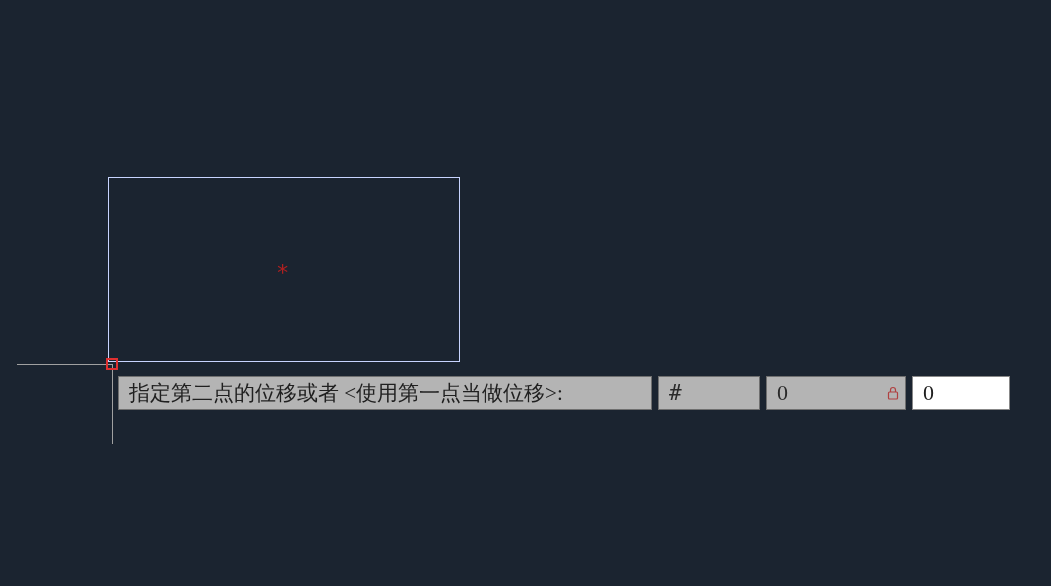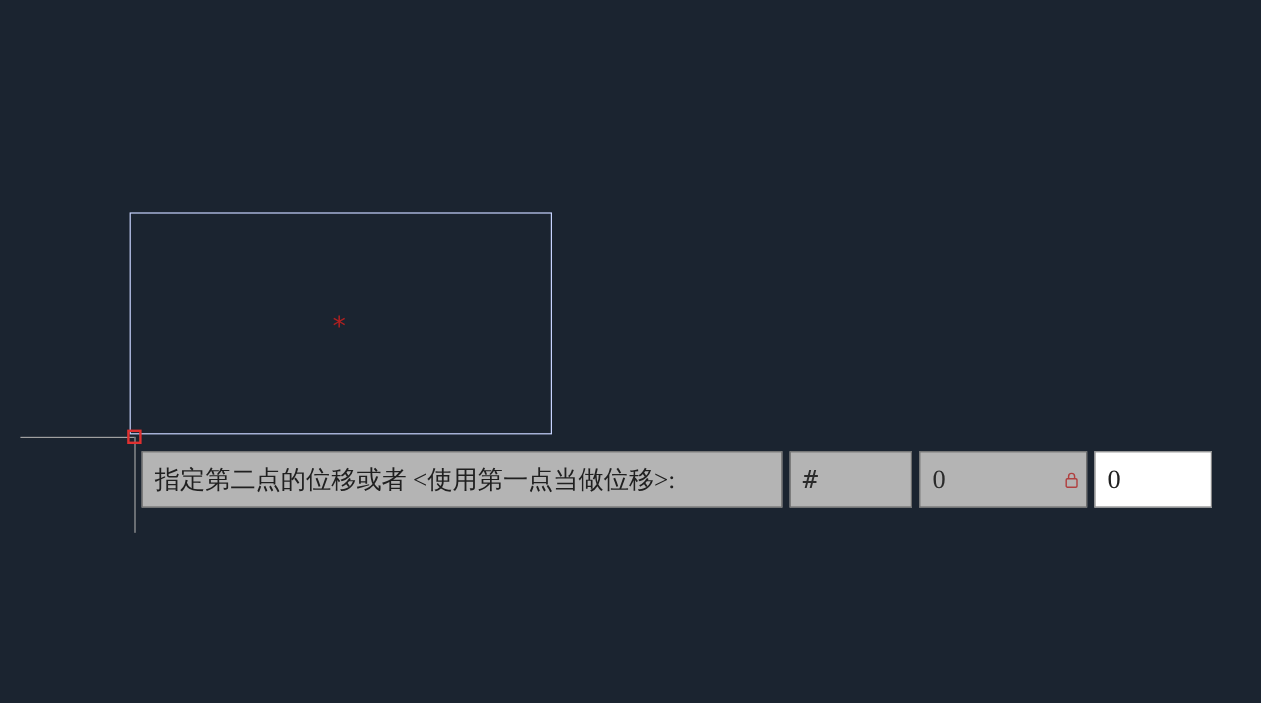--- a/index.html
+++ b/index.html
@@ -53,21 +53,21 @@
     left: 118px;
     top: 376px;
     display: flex;
     gap: 6px;
     align-items: stretch;
     height: 36px;
   }
   .box {
     background: #b4b4b4;
     border: 1px solid #6f6f6f;
-    height: 47px;
+    height: 34px;
     display: flex;
     align-items: center;
     padding: 0 10px;
     font-size: 21px;
     color: #202020;
     box-sizing: border-box;
     position: relative;
   }
   .box.prompt { width: 534px; }
   .box.hash   { width: 102px; font-family: monospace; }

